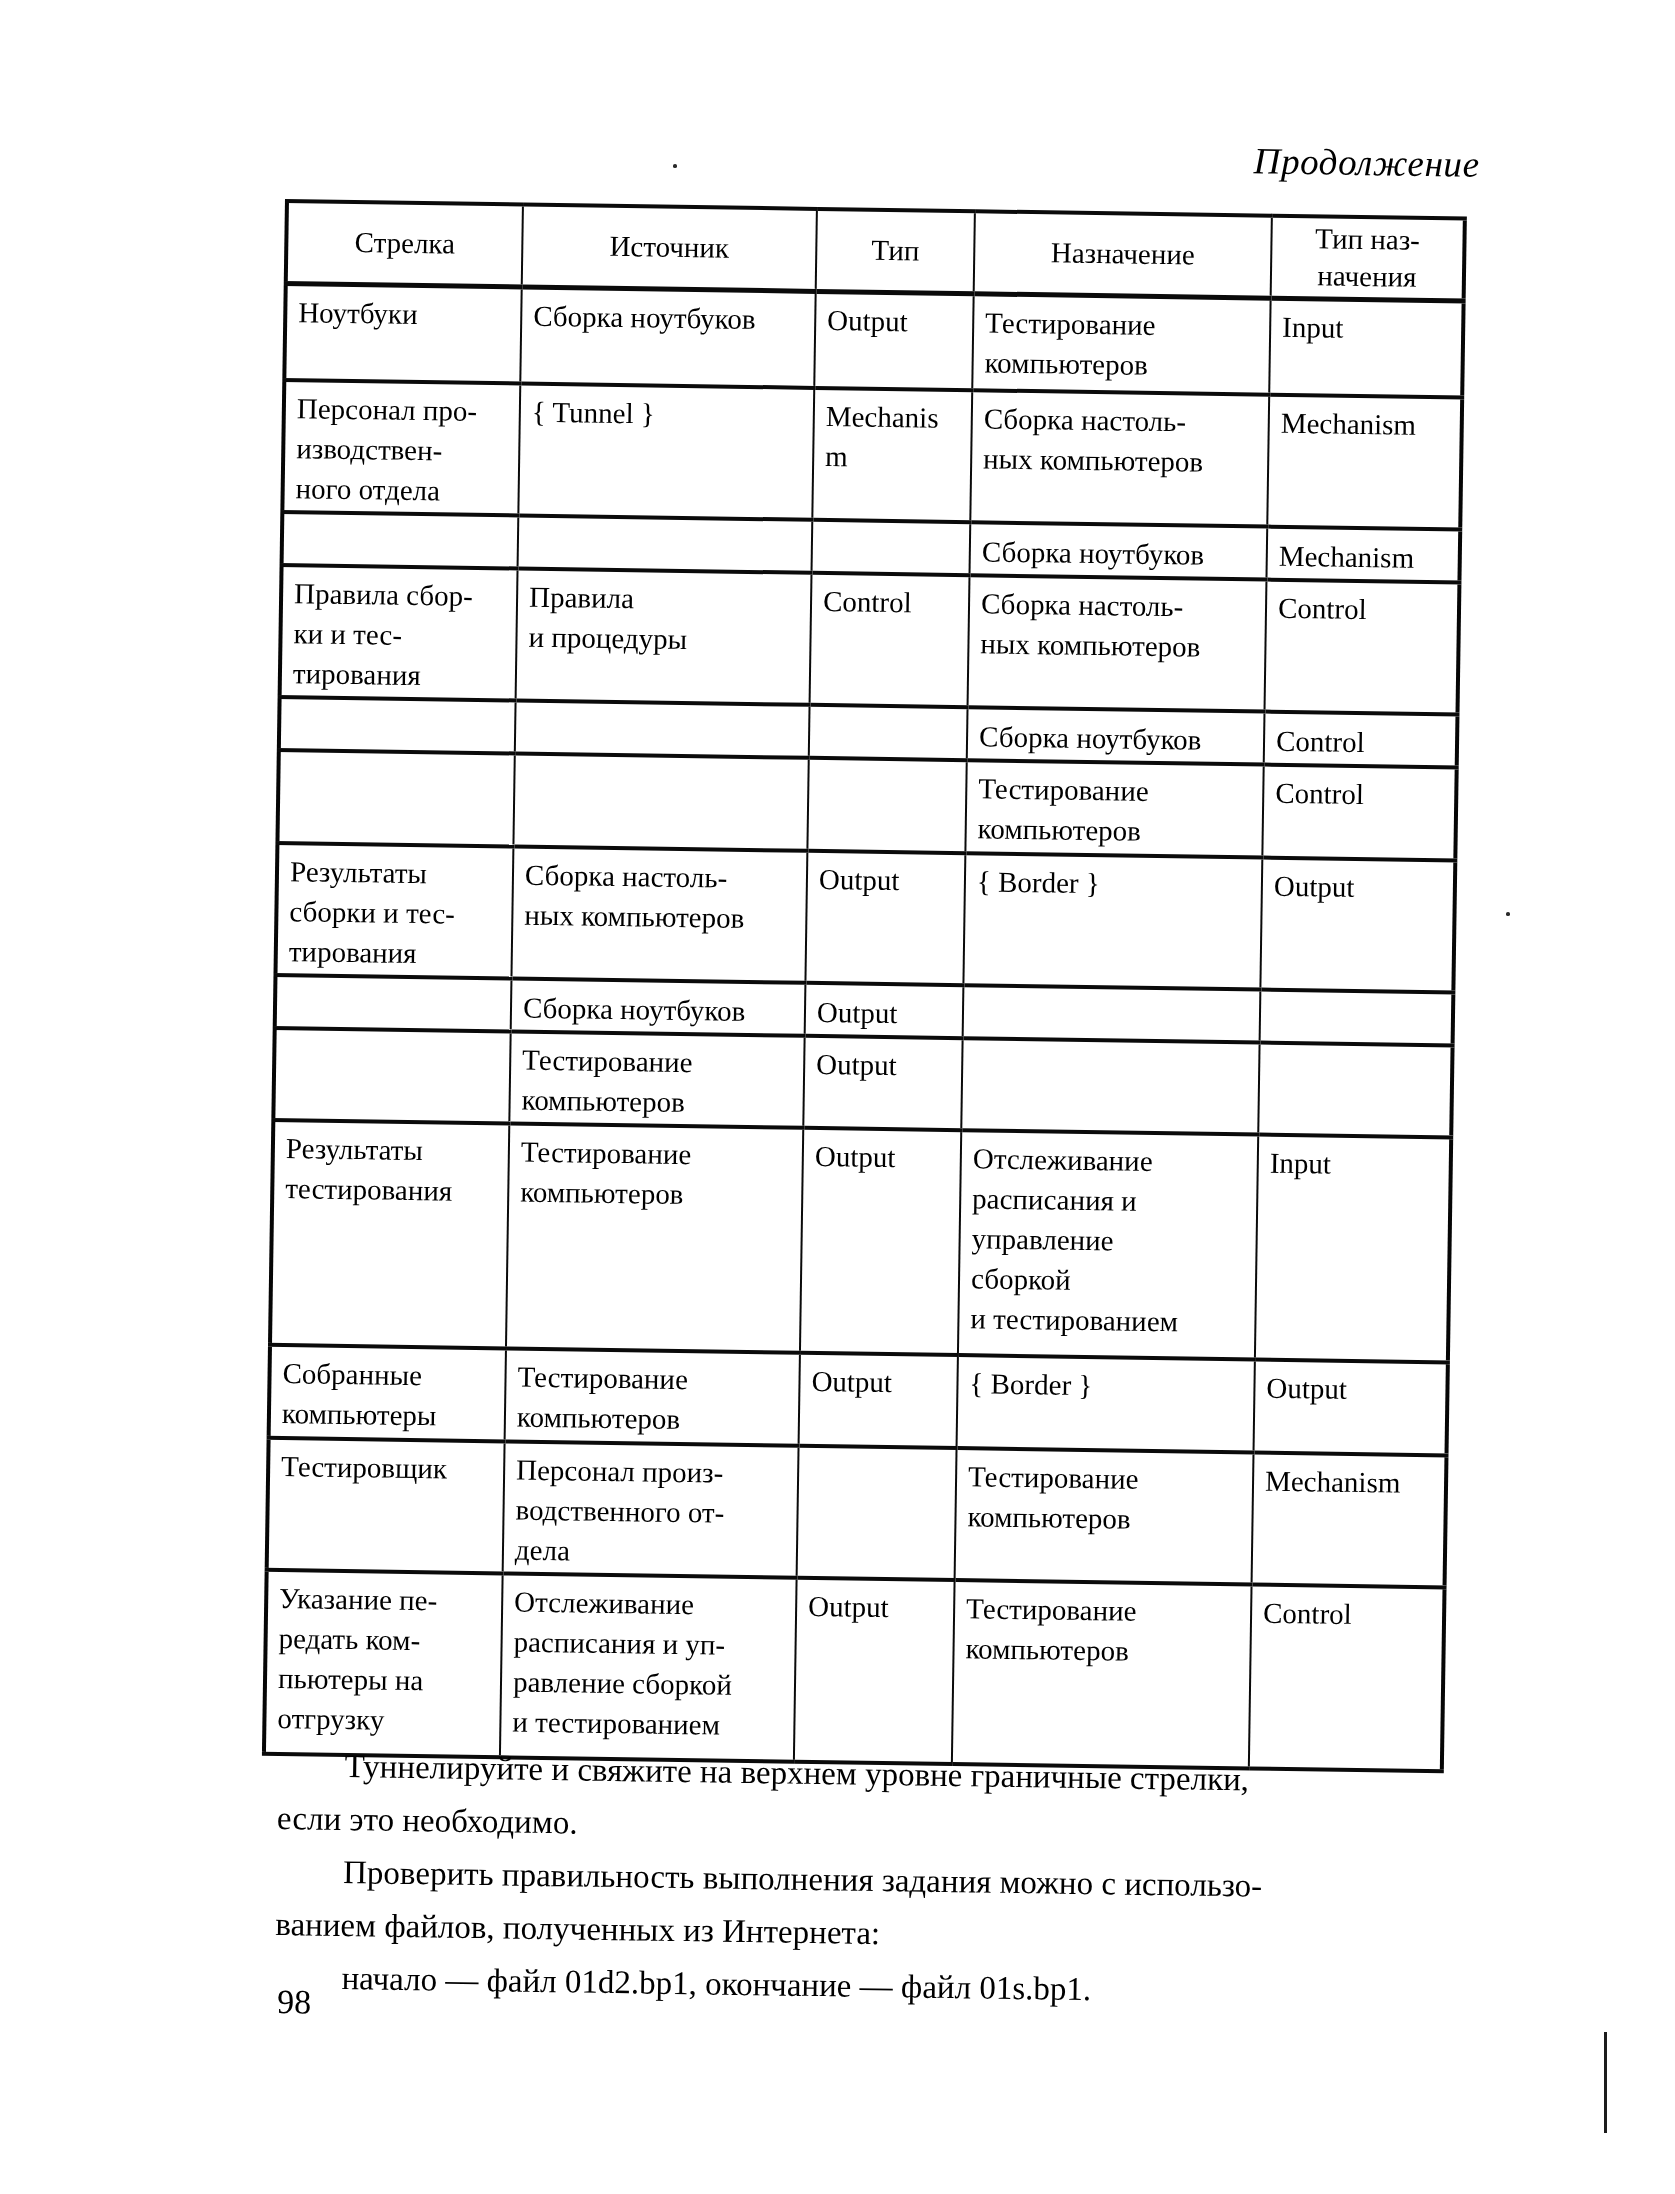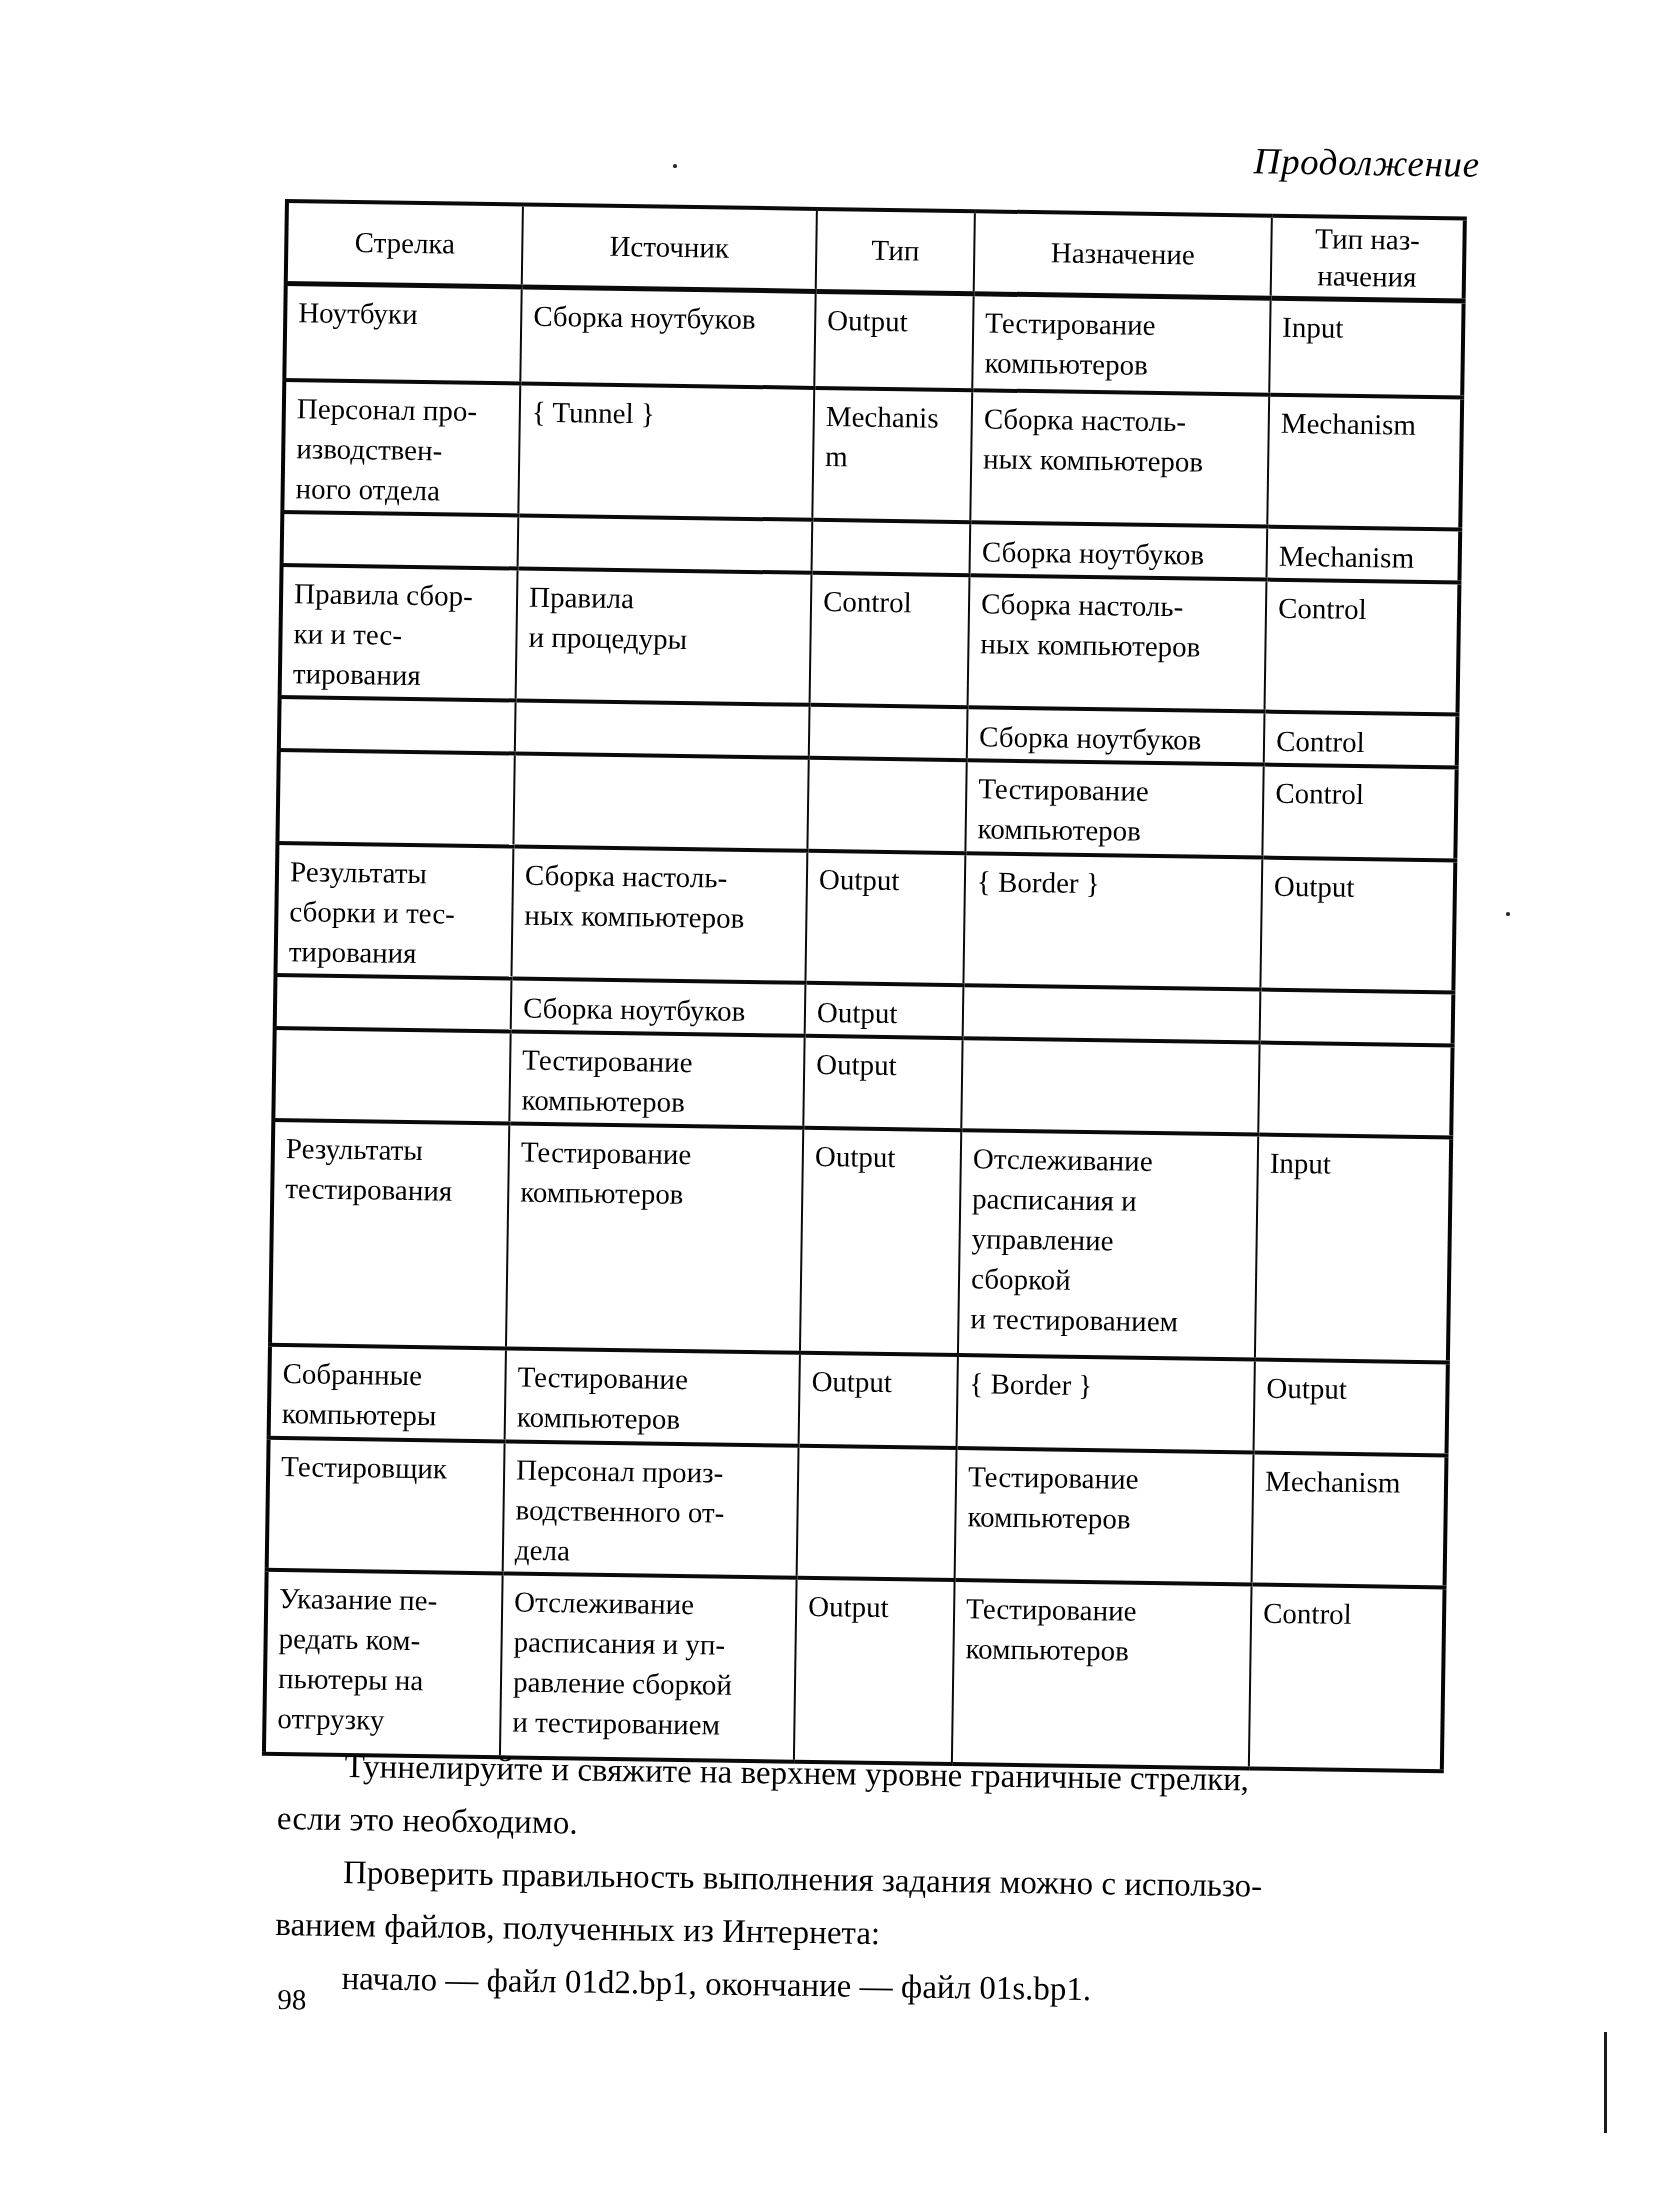--- a/index.html
+++ b/index.html
@@ -73,21 +73,21 @@
   }
   .para-block p {
     margin: 0;
     text-indent: 67px;
     white-space: pre-line;
   }
   .page-number {
     position: absolute;
     left: 304px;
     top: 1983px;
-    font-size: 29px;
+    font-size: 34px;
   }
   .scan-artifact-line {
     position: absolute;
     left: 1604px;
     top: 2032px;
     width: 3.1px;
     height: 101px;
     background: #1c1c1c;
   }
   .scan-dot {

